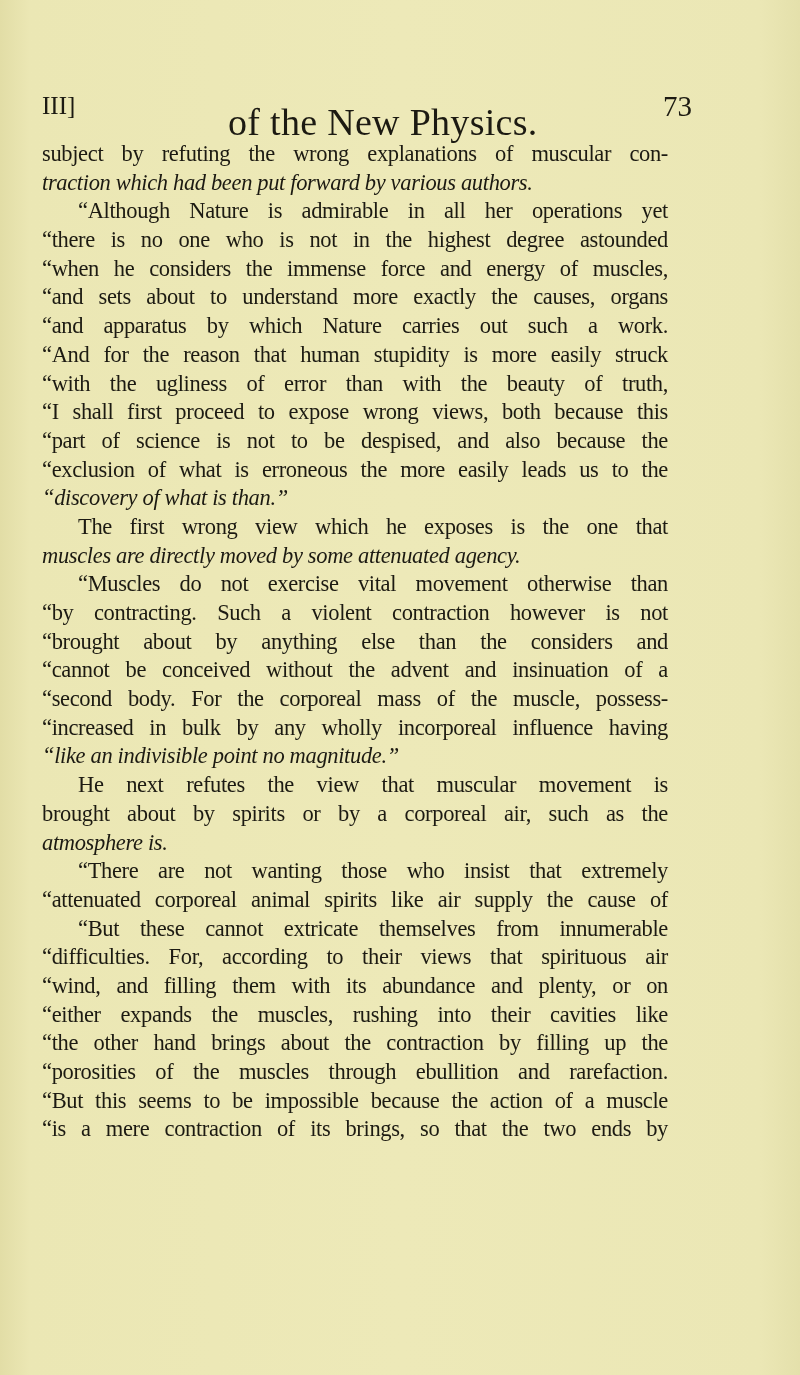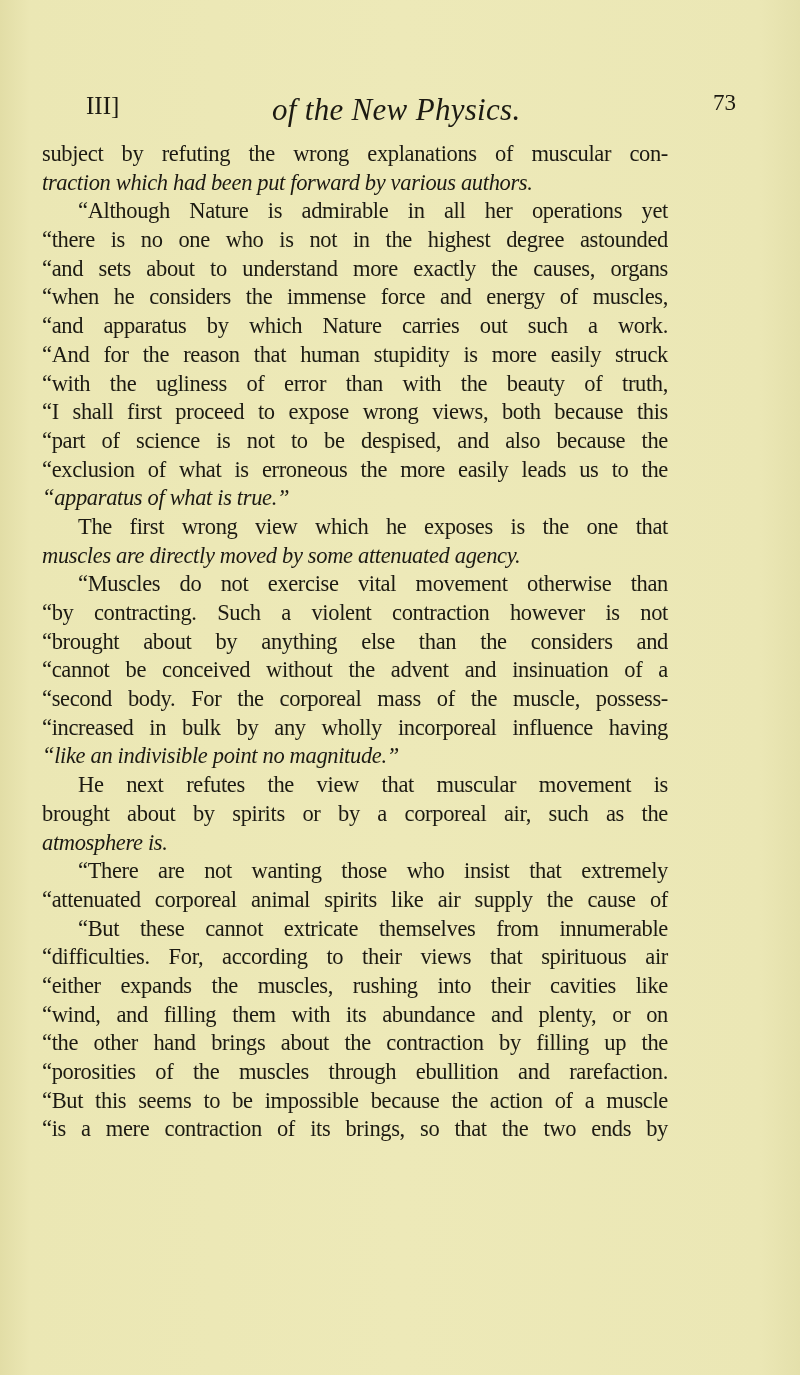--- a/index.html
+++ b/index.html
@@ -22,42 +22,40 @@
       top: 0;
       width: 800px;
       height: 1375px;
     }
     .running-head {
       position: absolute;
       top: 88px;
       left: 42px;
       width: 640px;
       height: 40px;
-      margin-left: 44px;
     }
     .rh-chapter {
       position: absolute;
       left: 0;
       top: 4px;
       font-size: 25px;
       letter-spacing: 0px;
     }
     .rh-title {
       position: absolute;
       left: 186px;
-      top: 4px;
-      font-size: 31px;
-      font-style: italic;
+      top: 12px;
+      font-size: 38px;
       letter-spacing: 0.3px;
     }
     .rh-page {
       position: absolute;
       right: -10px;
       top: 2px;
-      font-size: 23px;
+      font-size: 29px;
     }
     .body-text {
       position: absolute;
       left: 42px;
       top: 140px;
       width: 626px;
     }
     .line {
       display: block;
       height: 28.7px;
@@ -84,45 +82,45 @@
     <span class="rh-chapter">III]</span>
     <span class="rh-title">of the New Physics.</span>
     <span class="rh-page">73</span>
   </div>
 
   <div class="body-text" id="body-text">
       <span class="line">subject by refuting the wrong explanations of muscular con-</span>
       <span class="line last">traction which had been put forward by various authors.</span>
       <span class="line indent">“Although Nature is admirable in all her operations yet</span>
       <span class="line">“there is no one who is not in the highest degree astounded</span>
+      <span class="line">“when he considers the immense force and energy of muscles,</span>
       <span class="line">“and sets about to understand more exactly the causes, organs</span>
-      <span class="line">“when he considers the immense force and energy of muscles,</span>
       <span class="line">“and apparatus by which Nature carries out such a work.</span>
       <span class="line">“And for the reason that human stupidity is more easily struck</span>
       <span class="line">“with the ugliness of error than with the beauty of truth,</span>
       <span class="line">“I shall first proceed to expose wrong views, both because this</span>
       <span class="line">“part of science is not to be despised, and also because the</span>
       <span class="line">“exclusion of what is erroneous the more easily leads us to the</span>
-      <span class="line last">“apparatus of what is true.”</span>
+      <span class="line last">“discovery of what is than.”</span>
       <span class="line indent">The first wrong view which he exposes is the one that</span>
       <span class="line last">muscles are directly moved by some attenuated agency.</span>
       <span class="line indent">“Muscles do not exercise vital movement otherwise than</span>
       <span class="line">“by contracting. Such a violent contraction however is not</span>
       <span class="line">“brought about by anything else than the considers and</span>
       <span class="line">“cannot be conceived without the advent and insinuation of a</span>
       <span class="line">“second body. For the corporeal mass of the muscle, possess-</span>
       <span class="line">“increased in bulk by any wholly incorporeal influence having</span>
       <span class="line last">“like an indivisible point no magnitude.”</span>
       <span class="line indent">He next refutes the view that muscular movement is</span>
       <span class="line">brought about by spirits or by a corporeal air, such as the</span>
       <span class="line last">atmosphere is.</span>
       <span class="line indent">“There are not wanting those who insist that extremely</span>
       <span class="line">“attenuated corporeal animal spirits like air supply the cause of</span>
       <span class="line indent">“But these cannot extricate themselves from innumerable</span>
       <span class="line">“difficulties. For, according to their views that spirituous air</span>
+      <span class="line">“wind, and filling them with its abundance and plenty, or on</span>
       <span class="line">“either expands the muscles, rushing into their cavities like</span>
-      <span class="line">“wind, and filling them with its abundance and plenty, or on</span>
       <span class="line">“the other hand brings about the contraction by filling up the</span>
       <span class="line">“porosities of the muscles through ebullition and rarefaction.</span>
       <span class="line">“But this seems to be impossible because the action of a muscle</span>
       <span class="line">“is a mere contraction of its brings, so that the two ends by</span>
     </div>
 </div>
 
 </body></html>

